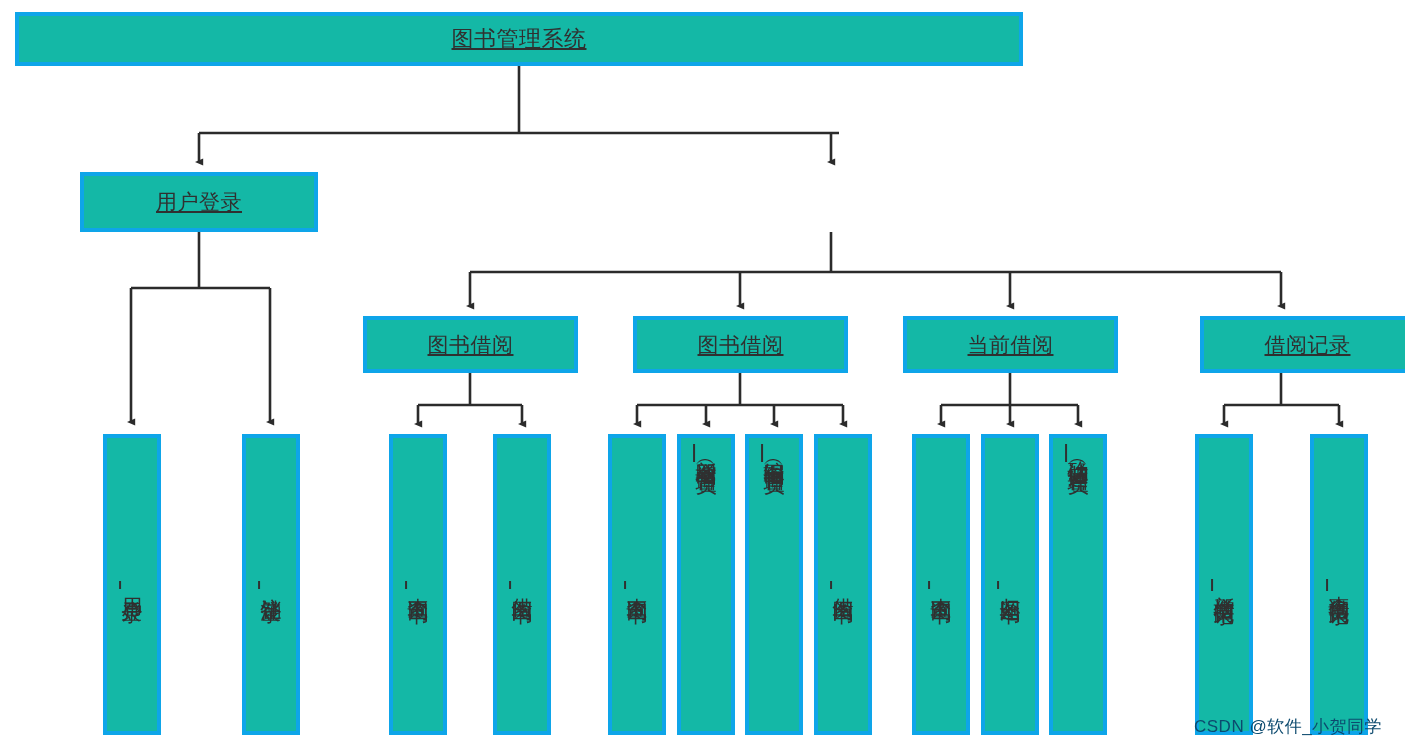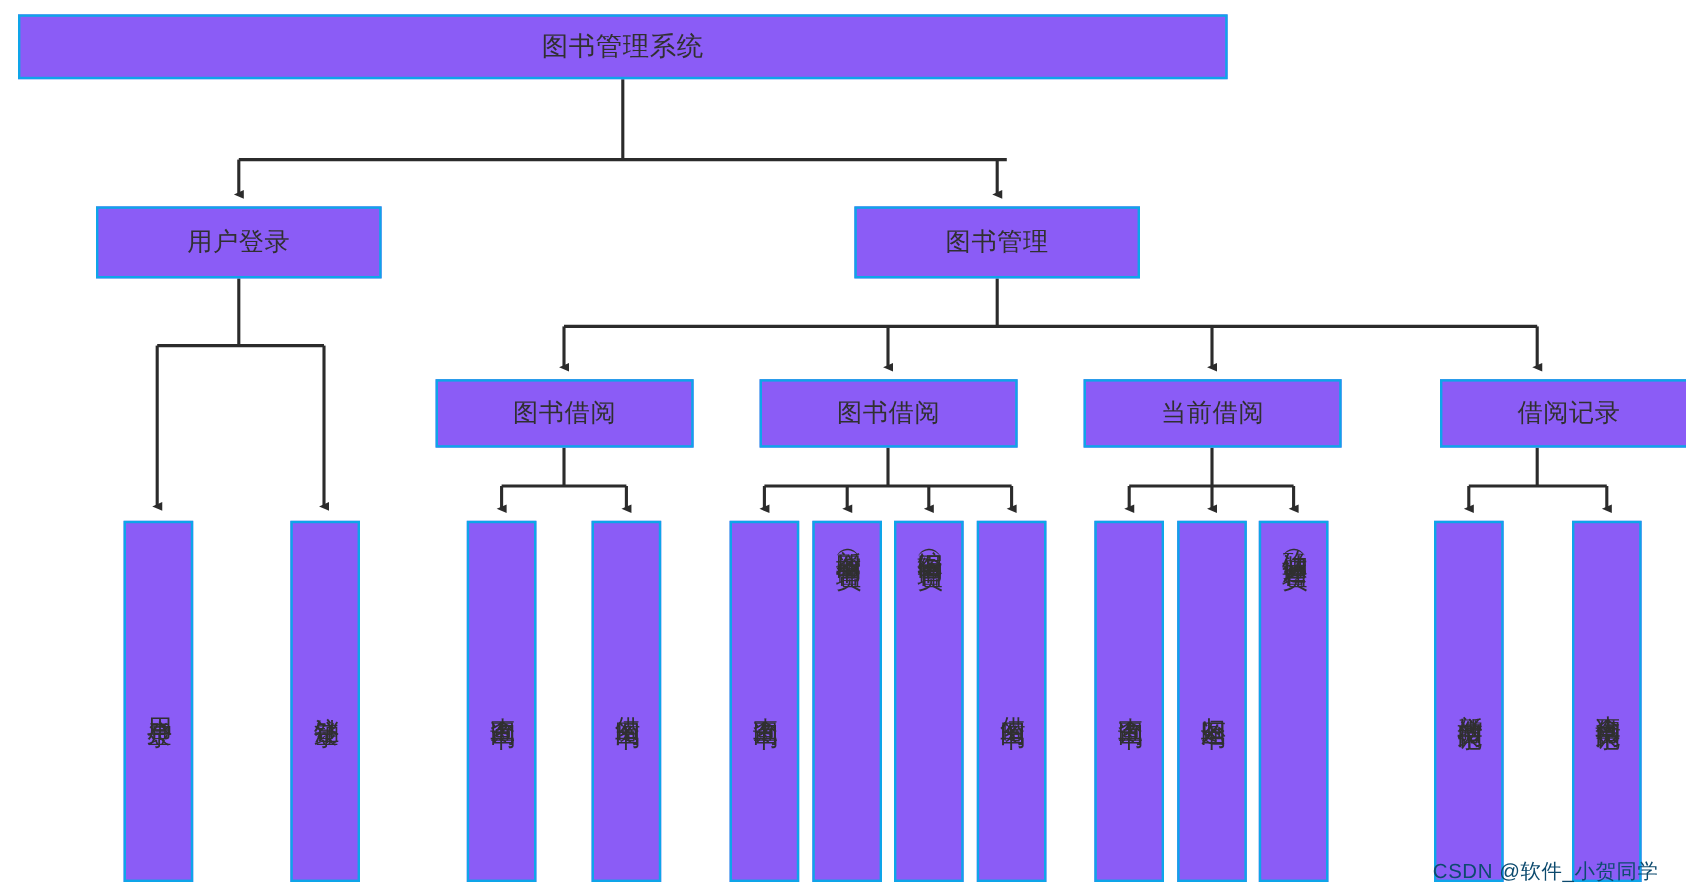--- a/index.html
+++ b/index.html
@@ -22,27 +22,28 @@
     position: absolute;
     left: 0;
     top: 0;
     width: 1405px;
     height: 747px;
     pointer-events: none;
   }
   .node {
     position: absolute;
     box-sizing: border-box;
-    background: #8b5cf6;
-    border: 2px solid #0ea5e9;
+    background: #14b8a6;
+    border: 4px solid #0ea5e9;
     display: flex;
     align-items: center;
     justify-content: center;
     color: #303030;
     z-index: 2;
+    text-decoration: underline;
   }
   .node-label {
     display: block;
     text-align: center;
     letter-spacing: 0.5px;
   }
   
   .node.horiz .node-label {
     font-size: 21px;
     line-height: 1.2;
@@ -133,23 +134,20 @@
     </g>
   </svg>
 
   <div class="node horiz root" style="left:15px; top:12px; width:1008px; height:54px;">
     <span class="node-label">图书管理系统</span>
   </div>
 
   <div class="node horiz" style="left:80px; top:172px; width:238px; height:60px;">
     <span class="node-label">用户登录</span>
   </div>
-  <div class="node horiz" style="left:712px; top:172px; width:238px; height:60px;">
-    <span class="node-label">图书管理</span>
-  </div>
 
   <div class="node horiz" style="left:363px; top:316px; width:215px; height:57px;">
     <span class="node-label">图书借阅</span>
   </div>
   <div class="node horiz" style="left:903px; top:316px; width:215px; height:57px;">
     <span class="node-label">当前借阅</span>
   </div>
   <div class="node horiz" style="left:633px; top:316px; width:215px; height:57px;">
     <span class="node-label">图书借阅</span>
   </div>

